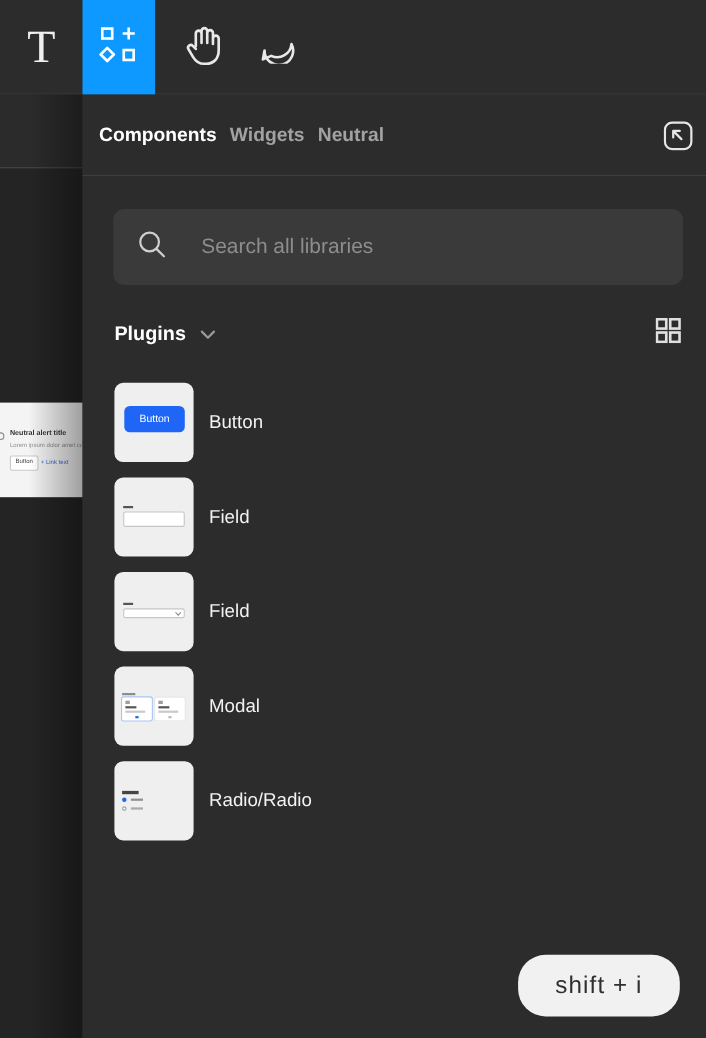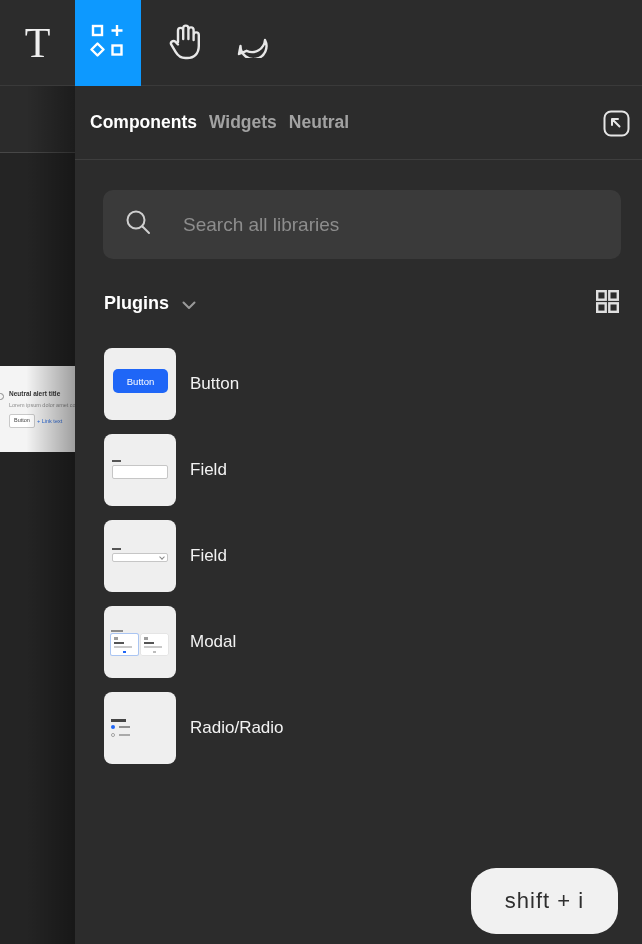--- a/index.html
+++ b/index.html
@@ -92,21 +92,21 @@
   .gc-dot-blue { position:absolute; left:12px; bottom:2px; width:3px; height:2px; background:#1f66f7; }
   .gc-dot-gray { position:absolute; left:12px; bottom:2px; width:3px; height:2px; background:#bdbdbd; }
   
   .r-label { position:absolute; left:7px; top:27px; width:15px; height:2.5px; background:#444; }
   .r-dot1 { position:absolute; left:7px; top:33px; width:4px; height:4px; border-radius:50%; background:#1f66f7; }
   .r-bar1 { position:absolute; left:15px; top:34px; width:11px; height:2px; background:#8f8f8f; }
   .r-dot2 { position:absolute; left:7px; top:41px; width:4px; height:4px; border-radius:50%;
     border:1px solid #9e9e9e; background:#fff; box-sizing:border-box; }
   .r-bar2 { position:absolute; left:15px; top:42px; width:11px; height:2px; background:#aaaaaa; }
   
-  .shortcut { position:absolute; left:471px; top:868px; width:147px; height:66px;
+  .shortcut { position:absolute; left:471px; top:868px; width:147px; height:56px;
     background:#f1f1f1; border-radius:25px; color:#2f2f2f; font-size:22px;
     display:flex; align-items:center; justify-content:center; letter-spacing:1px; }
 </style>
 </head>
 <body>
 
 <div class="stage">
 
   <div class="toolbar">
     <div class="tool tool-text">

